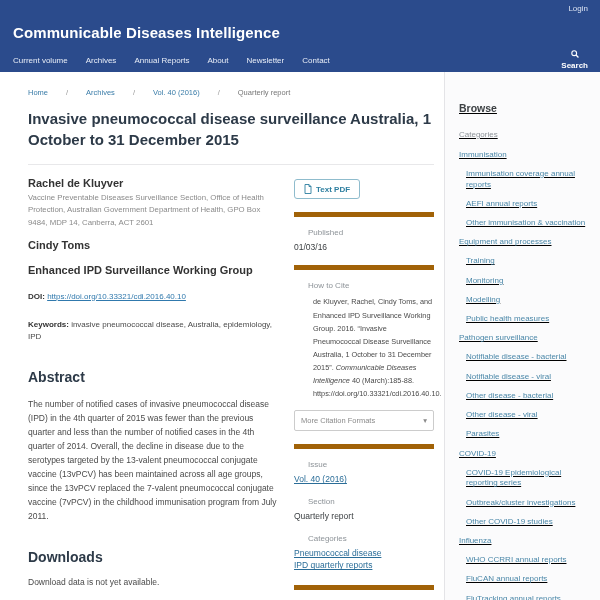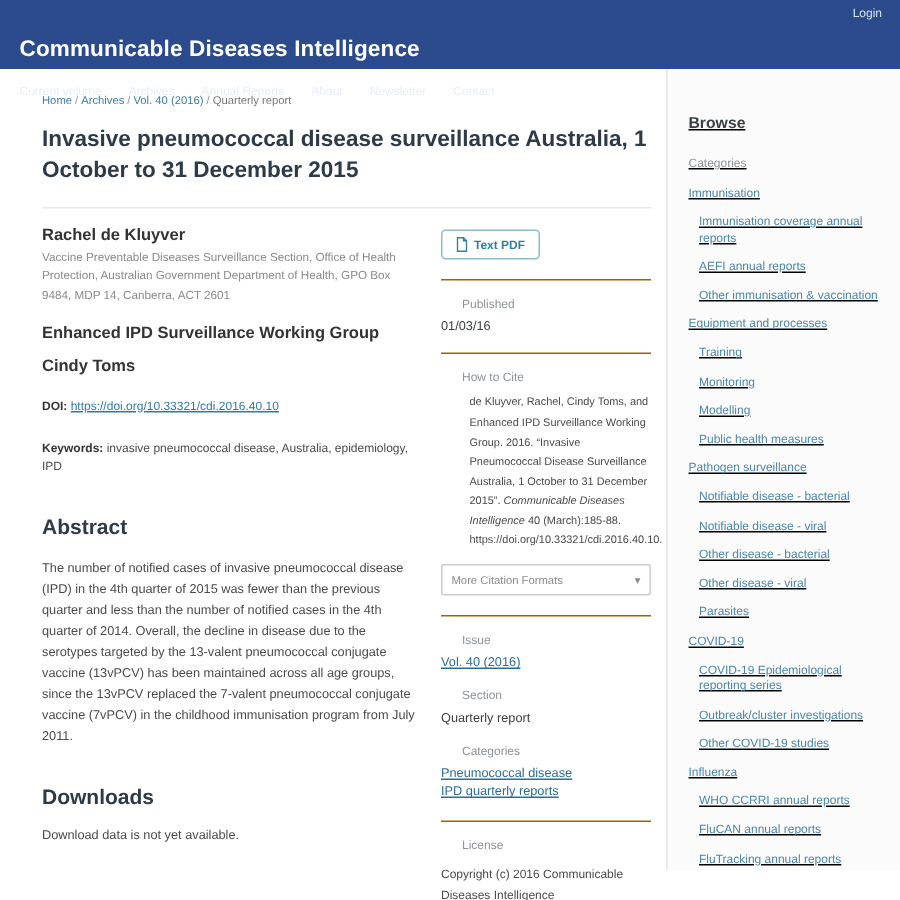--- a/index.html
+++ b/index.html
@@ -1,36 +1,36 @@
 <!DOCTYPE html>
 <html><head>
 <meta charset="utf-8">
 <style>
   * { margin:0; padding:0; box-sizing:border-box; }
   html,body { width:600px; height:600px; overflow:hidden; background:#fff;
               font-family:"Liberation Sans", sans-serif; }
 
   
-  .site-header { background:#2b4b8c; color:#fff; height:46px; padding:4px 12px 0 13px; }
+  .site-header { background:#2b4b8c; color:#fff; height:72px; padding:4px 12px 0 13px; }
   .login-row { text-align:right; font-size:8px; height:12px; }
   .login-row a { color:#dbe3f2; text-decoration:none; cursor:pointer; }
   .site-title { font-size:15px; font-weight:bold; letter-spacing:.1px; margin-top:8px; }
   .main-nav { display:flex; align-items:center; gap:18px; font-size:8px; margin-top:9px; }
   .main-nav a { color:#e8edf7; text-decoration:none; cursor:pointer; }
   .nav-search { margin-left:auto; display:flex; align-items:center; gap:3px; font-weight:bold;
                 color:#fff; cursor:pointer;flex-direction:column; }
 
   
   .page { display:flex; height:534px; }
   main { width:444px; padding:16px 10px 0 28px; }
   .browse-sidebar { flex:1; background:#fbfbfc; border-left:1px solid #e4e4e7;
                     padding:30px 8px 0 14px; overflow:hidden;text-decoration:underline; }
 
   
-  .breadcrumb { font-size:7.5px; color:#999; display:flex; gap:2px; flex-wrap:wrap; }
+  .breadcrumb { font-size:7.5px; color:#999; display:flex; gap:18px; flex-wrap:wrap; }
   .breadcrumb a { color:#3a7ca8; text-decoration:none; cursor:pointer; }
   .breadcrumb .crumb-current { color:#777; }
   h1 { font-size:15px; font-weight:700; color:#2d3a48; line-height:1.38;
        margin:12px 0 14px; max-width:412px; }
   .title-rule { border-top:1px solid #e8e8ea; width:406px; margin-bottom:12px; }
 
   .cols { display:flex; }
   .article-col { width:254px; font-size:8.5px; color:#444; }
   .details-col { width:140px; margin-left:14px; font-size:8px; }
 
@@ -39,21 +39,21 @@
   .author-affiliation { color:#8a8a8a; font-size:7.8px; line-height:1.55; margin-top:3px; }
   .doi-row { margin-top:16px; font-size:8px; }
   .doi-row b, .kw-row b { color:#333; }
   .doi-row a { color:#3079ad; text-decoration:underline; cursor:pointer; }
   .kw-row { margin-top:18px; font-size:8px; line-height:1.5; color:#4a4a4a; }
   h2 { font-size:14px; font-weight:700; color:#2d3a48; margin:26px 0 12px; }
   .abstract-text { font-size:8.5px; color:#4a4a4a; line-height:1.65; }
   .downloads-text { font-size:8.5px; color:#4a4a4a; margin-top:2px; }
 
   
-  .block { padding:11px 0 13px; border-bottom:1px solid #a16207; }
+  .block { padding:11px 0 13px; border-bottom:5px solid #a16207; }
   .block.first { padding-top:2px; }
   .block.last { border-bottom:none; }
   .pdf-btn { display:inline-flex; align-items:center; gap:4px; background:#fff;
              border:1px solid #8fbccd; border-radius:3px; color:#2e7fa0;
              font-size:8px; font-weight:bold; padding:4px 9px; cursor:pointer; }
   .d-label { color:#8d9398; font-size:8px; margin-bottom:5px;padding-left:14px; }
   .d-value { color:#3c4043; font-size:8.5px; }
   .cite-text { font-size:7.3px; color:#4a4a4a; line-height:1.8;margin-left:19px; }
   .cite-text i { font-style:italic; }
   .cite-select { margin-top:10px; width:100%; display:flex; justify-content:space-between;
@@ -113,22 +113,22 @@
       </div>
 
     <h1>Invasive pneumococcal disease surveillance Australia, 1 October to 31 December 2015</h1>
     <div class="title-rule"></div>
 
     <div class="cols">
 
       <div class="article-col">
         <div class="author-name" style="margin-top:0">Rachel de Kluyver</div>
         <div class="author-affiliation">Vaccine Preventable Diseases Surveillance Section, Office of Health Protection, Australian Government Department of Health, GPO Box 9484, MDP 14, Canberra, ACT 2601</div>
+        <div class="author-name">Cindy Toms</div>
         <div class="author-name" style="margin-top:13px">Enhanced IPD Surveillance Working Group</div>
-        <div class="author-name">Cindy Toms</div>
 
         <div class="doi-row">
           <b>DOI:</b>
           <a>https://doi.org/10.33321/cdi.2016.40.10</a>
         </div>
 
         <div class="kw-row">
           <b>Keywords:</b><span> invasive pneumococcal disease, Australia, epidemiology, IPD</span>
         </div>
 

